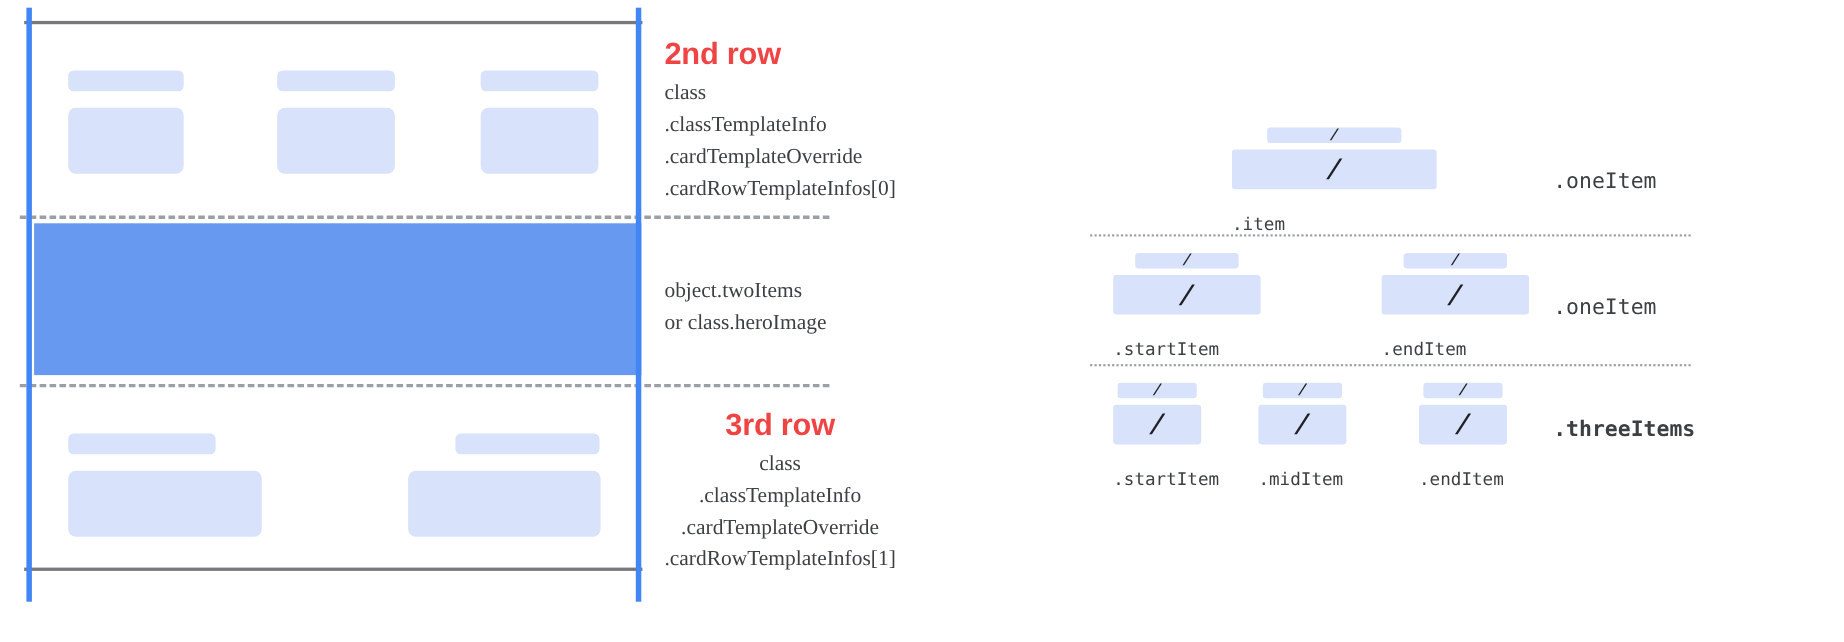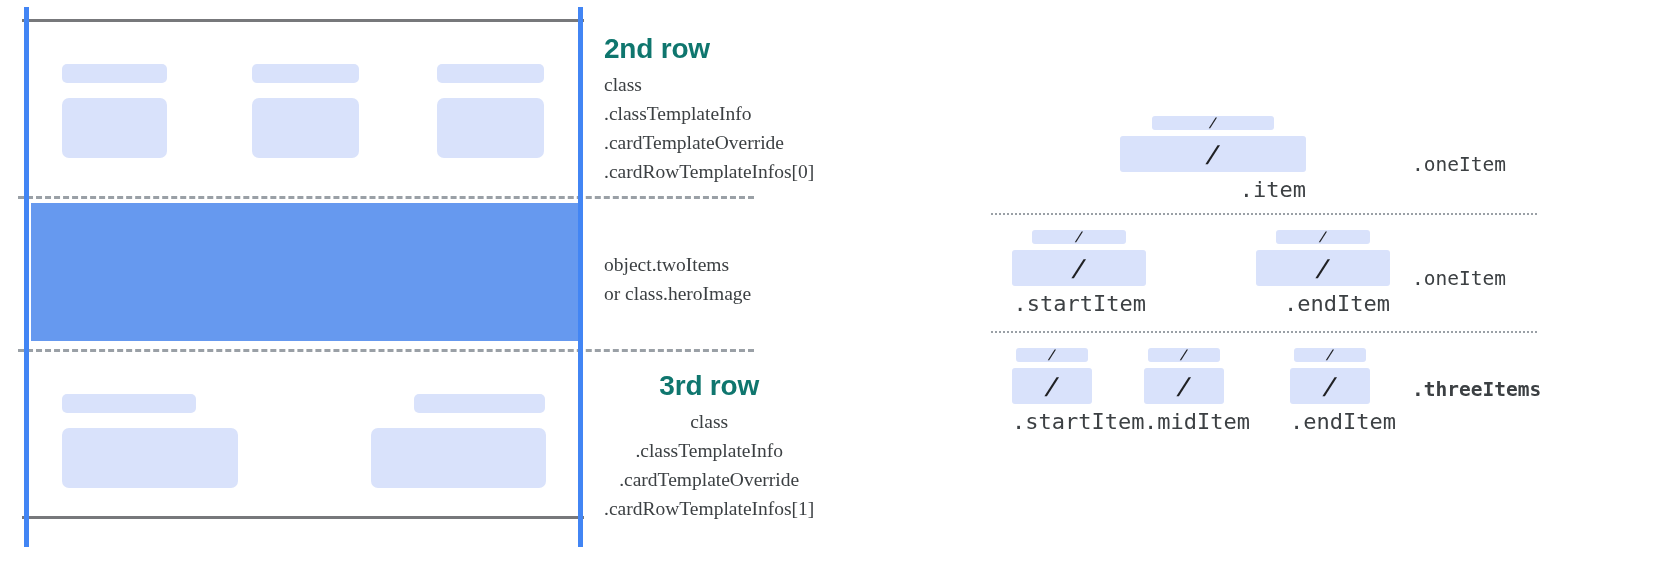--- a/index.html
+++ b/index.html
@@ -113,21 +113,21 @@
     left: 604px;
     top: 0;
     width: 380px;
     height: 584px;
   }
   .ann-block { position: absolute; left: 0; }
   .ann-heading {
     font-family: "Liberation Sans", sans-serif;
     font-size: 28px;
     font-weight: bold;
-    color: #0f766e;
+    color: #ef4444;
     letter-spacing: -0.2px;
     margin: 0 0 4px 0;
     line-height: 1.2;
   }
   .ann-code {
     font-family: Liberation Serif, serif;
     font-size: 19.5px;
     color: #3c4043;
     line-height: 29px;
     white-space: pre;
@@ -180,24 +180,24 @@
     margin: 0 auto 6px auto;
   }
   .mock-bar-large {
     height: 36px;
     font-size: 23px;
     line-height: 36px;
     margin: 0 auto;
   }
   .mock-caption {
     font-family: "DejaVu Sans Mono", monospace;
-    font-size: 22px;
+    font-size: 16px;
     color: #3c4043;
-    text-align: right;
-    margin-top: 5px;
+    text-align: left;
+    margin-top: 22px;
     white-space: pre;
   }
   .slash { display: inline-block; transform: skewX(-10deg); }
 
   
   .section-label {
     position: absolute;
     font-family: "DejaVu Sans Mono", monospace;
     font-size: 19.5px;
     color: #3c4043;

